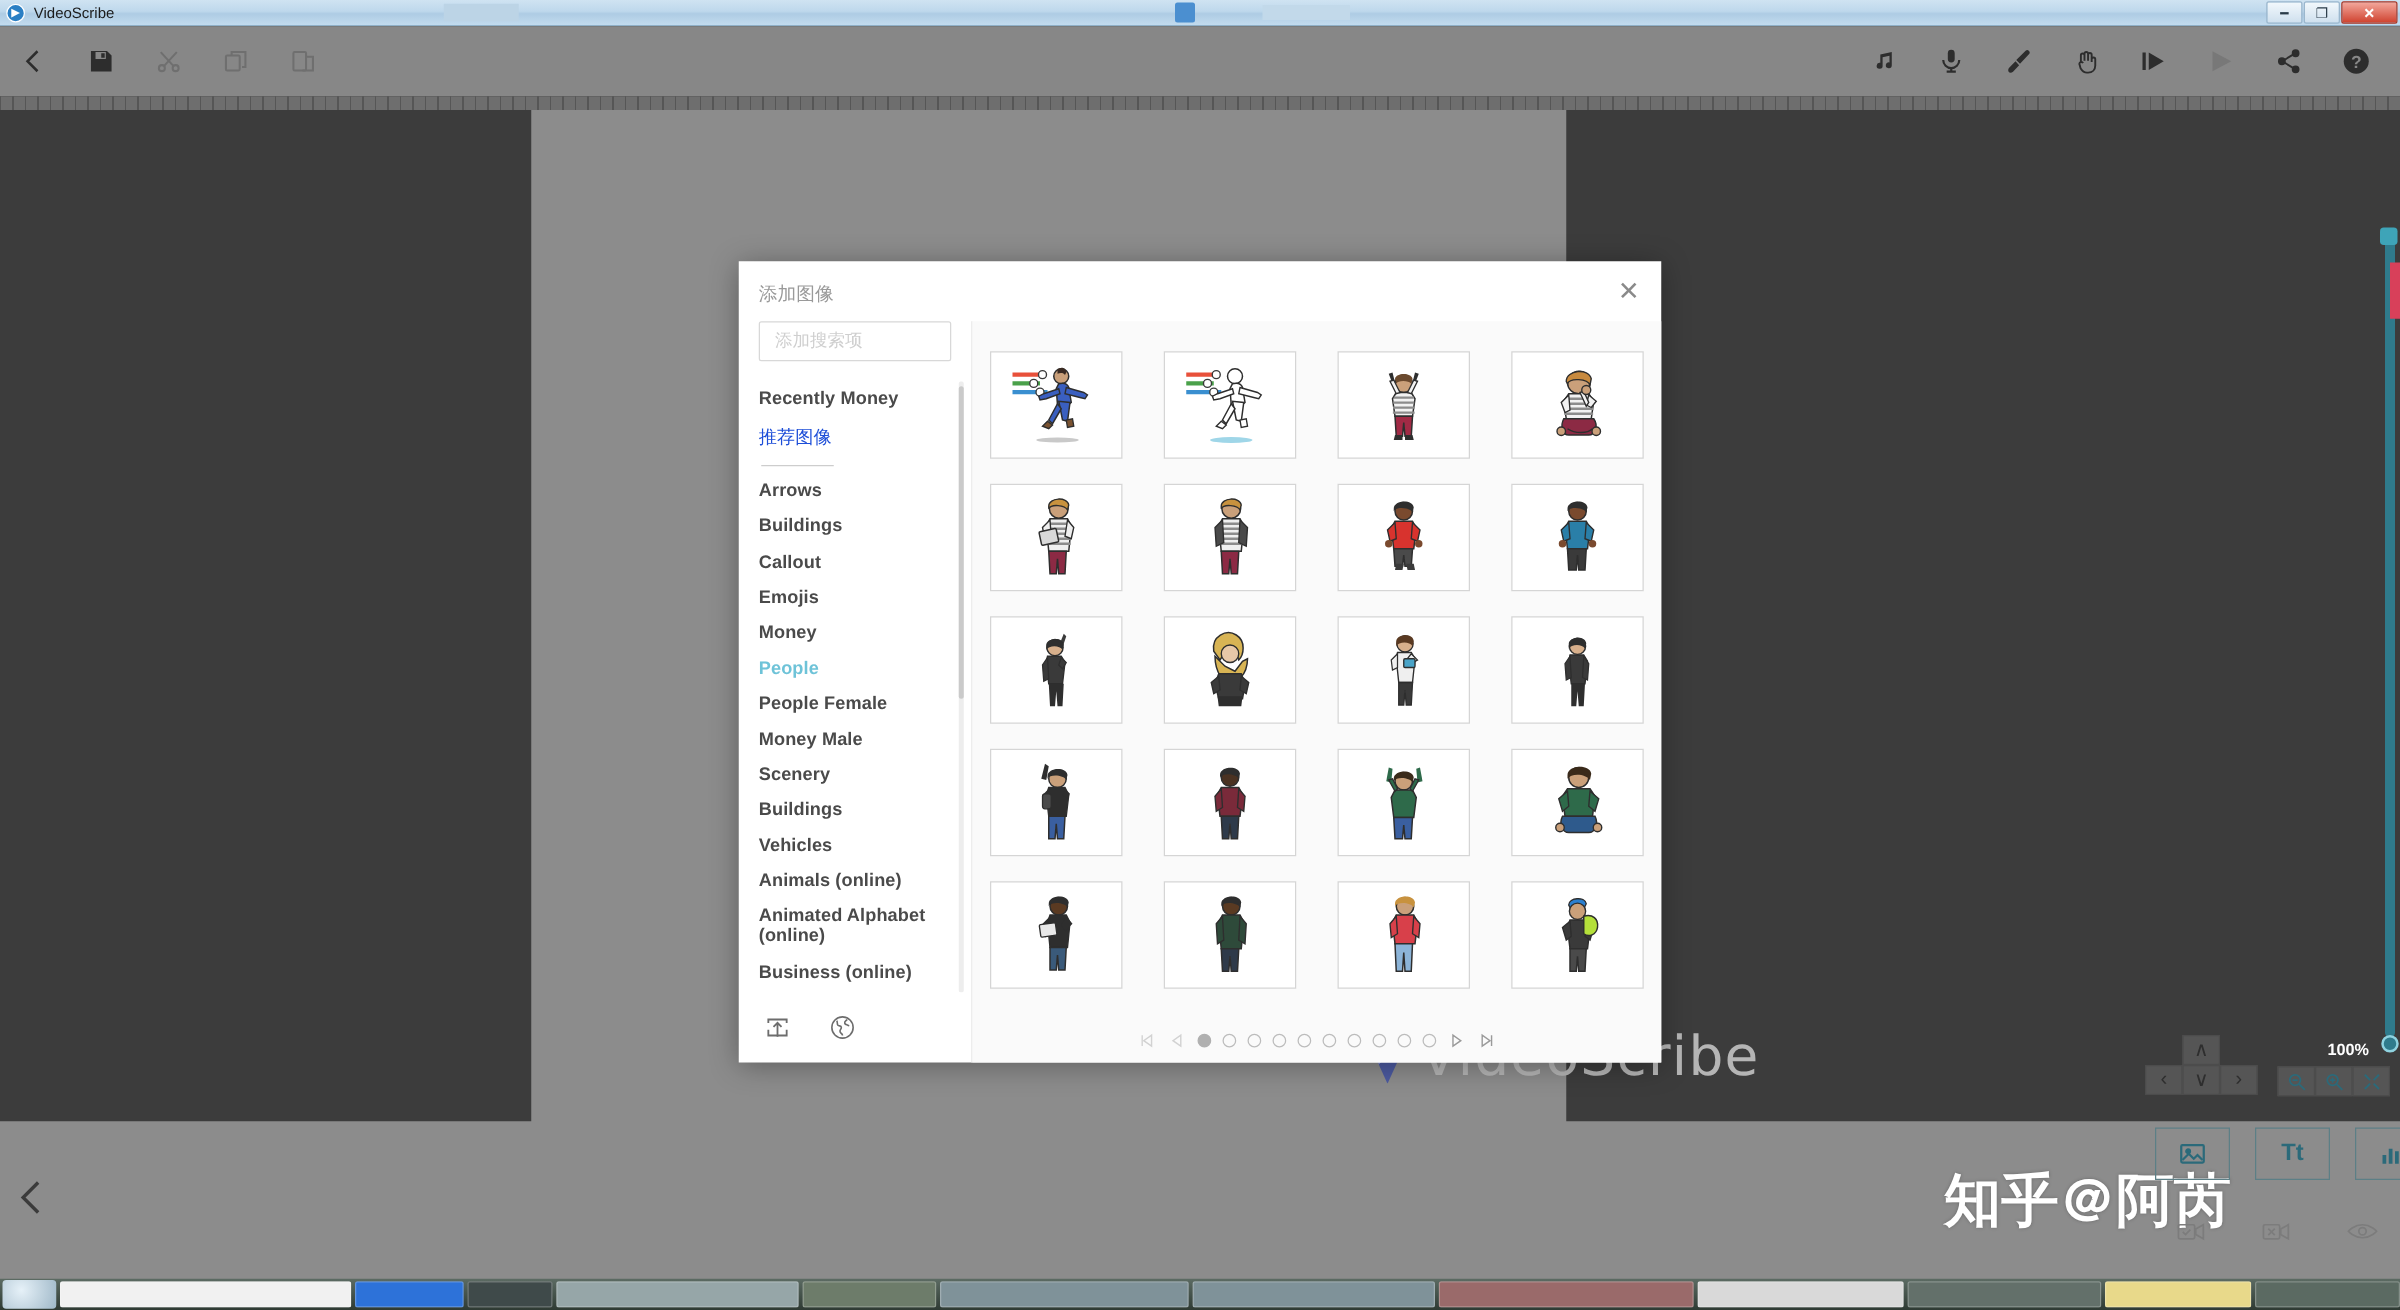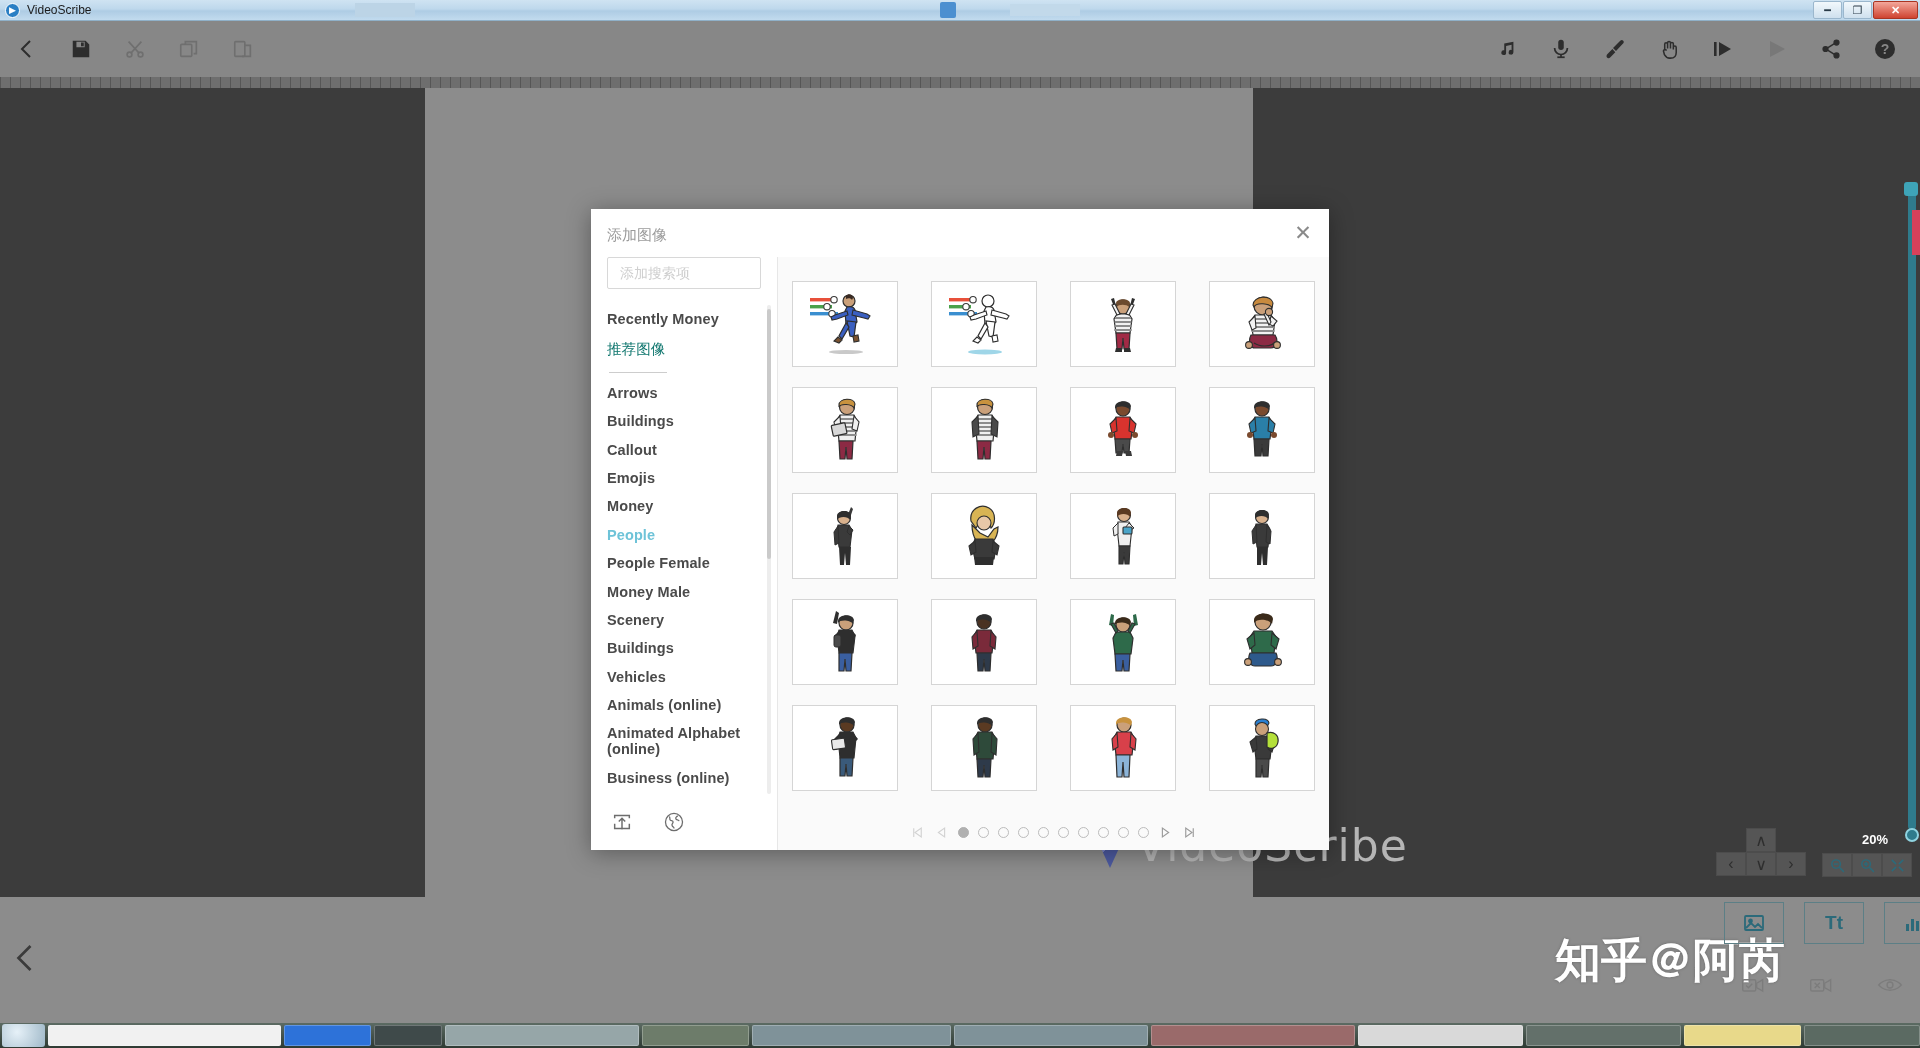--- a/index.html
+++ b/index.html
@@ -193,21 +193,21 @@
   .search-input::placeholder { color: #cfcfcf; }
   .cat-list {
     margin-top: 16px; padding: 0 0 0 16px; flex: 1;
     overflow: hidden; position: relative;
   }
   .cat-item {
     font-size: 14.5px; color: #4a4a4a; font-weight: bold;
     padding: 6.2px 0; cursor: pointer;
     font-family: "Liberation Sans", sans-serif; letter-spacing: .1px;
   }
-  .cat-item.light { font-weight: normal; color: #0f766e; font-family: "DejaVu Sans", sans-serif; }
+  .cat-item.light { font-weight: normal; color: #1d4ed8; font-family: "DejaVu Sans", sans-serif; }
   .cat-item.active { color: #6ec3d8; }
   .cat-divider { width: 58px; height: 1px; background: #cdcdcd; margin: 7px 0 6px 2px; }
   .cat-scroll {
     position: absolute; right: 6px; top: 0; width: 4px; height: 100%;
     background: #ededed; border-radius: 2px;
   }
   .cat-scroll-thumb {
     position: absolute; right: 6px; top: 4px; width: 4px; height: 250px;
     background: #cacaca; border-radius: 2px;
   }
@@ -405,21 +405,21 @@
           <line x1="7" y1="10" x2="13" y2="10"></line>
           <line x1="10" y1="7" x2="10" y2="13"></line>
       </svg>
     </div>
     <div class="zm-btn">
       <svg width="17" height="17" viewBox="0 0 24 24" fill="none" stroke="currentColor" stroke-width="2.2">
         <path d="M4 4l6 6M20 4l-6 6M4 20l6-6M20 20l-6-6"></path>
       </svg>
     </div>
   </div>
-  <div class="zoom-label">20%</div>
+  <div class="zoom-label">100%</div>
 
   <div class="bottom-tools">
     <div class="bt-btn">
       <svg width="24" height="24" viewBox="0 0 24 24" fill="none" stroke="currentColor" stroke-width="1.8">
         <rect x="3" y="5" width="18" height="14" rx="1"></rect>
           <circle cx="8.5" cy="10" r="1.5" fill="currentColor"></circle>
           <path d="M4 17l5-5 4 4 3-3 4 4"></path>
       </svg>
     </div>
     <div class="bt-btn">Tt</div>

